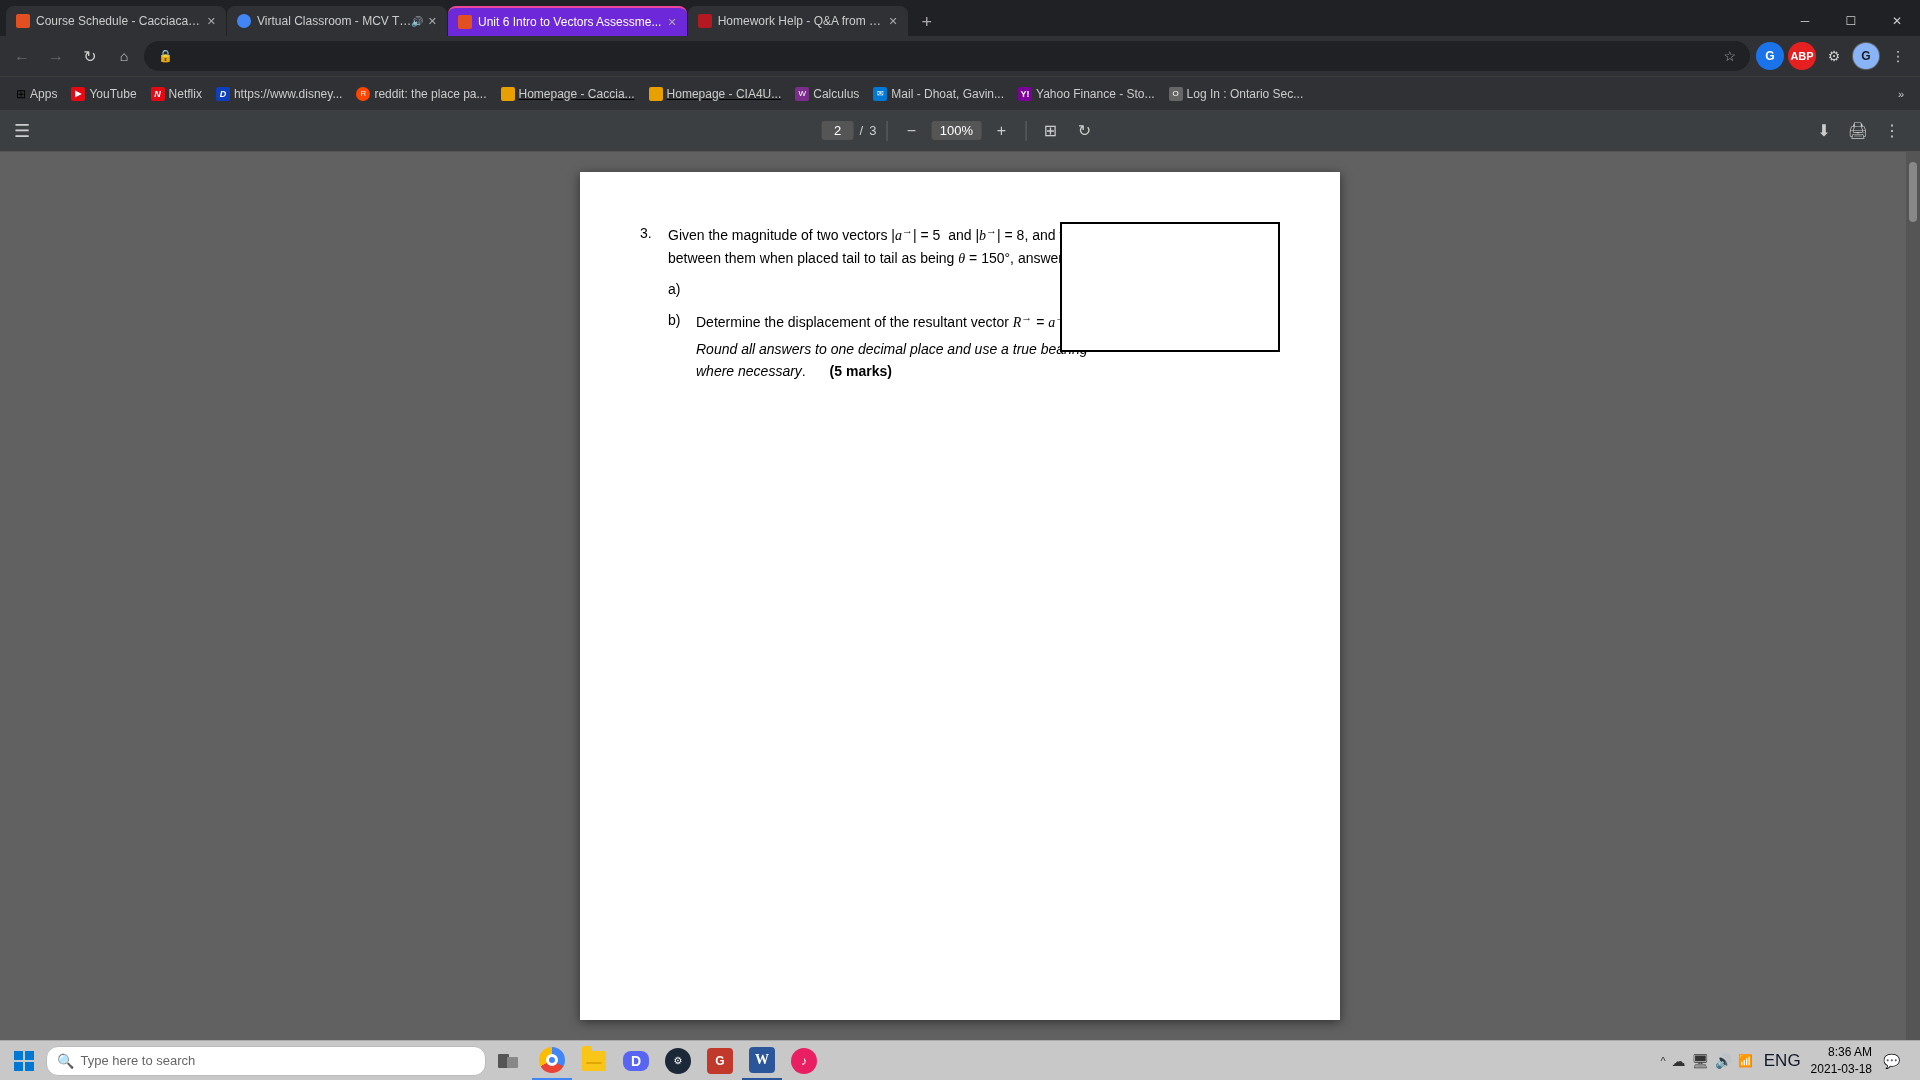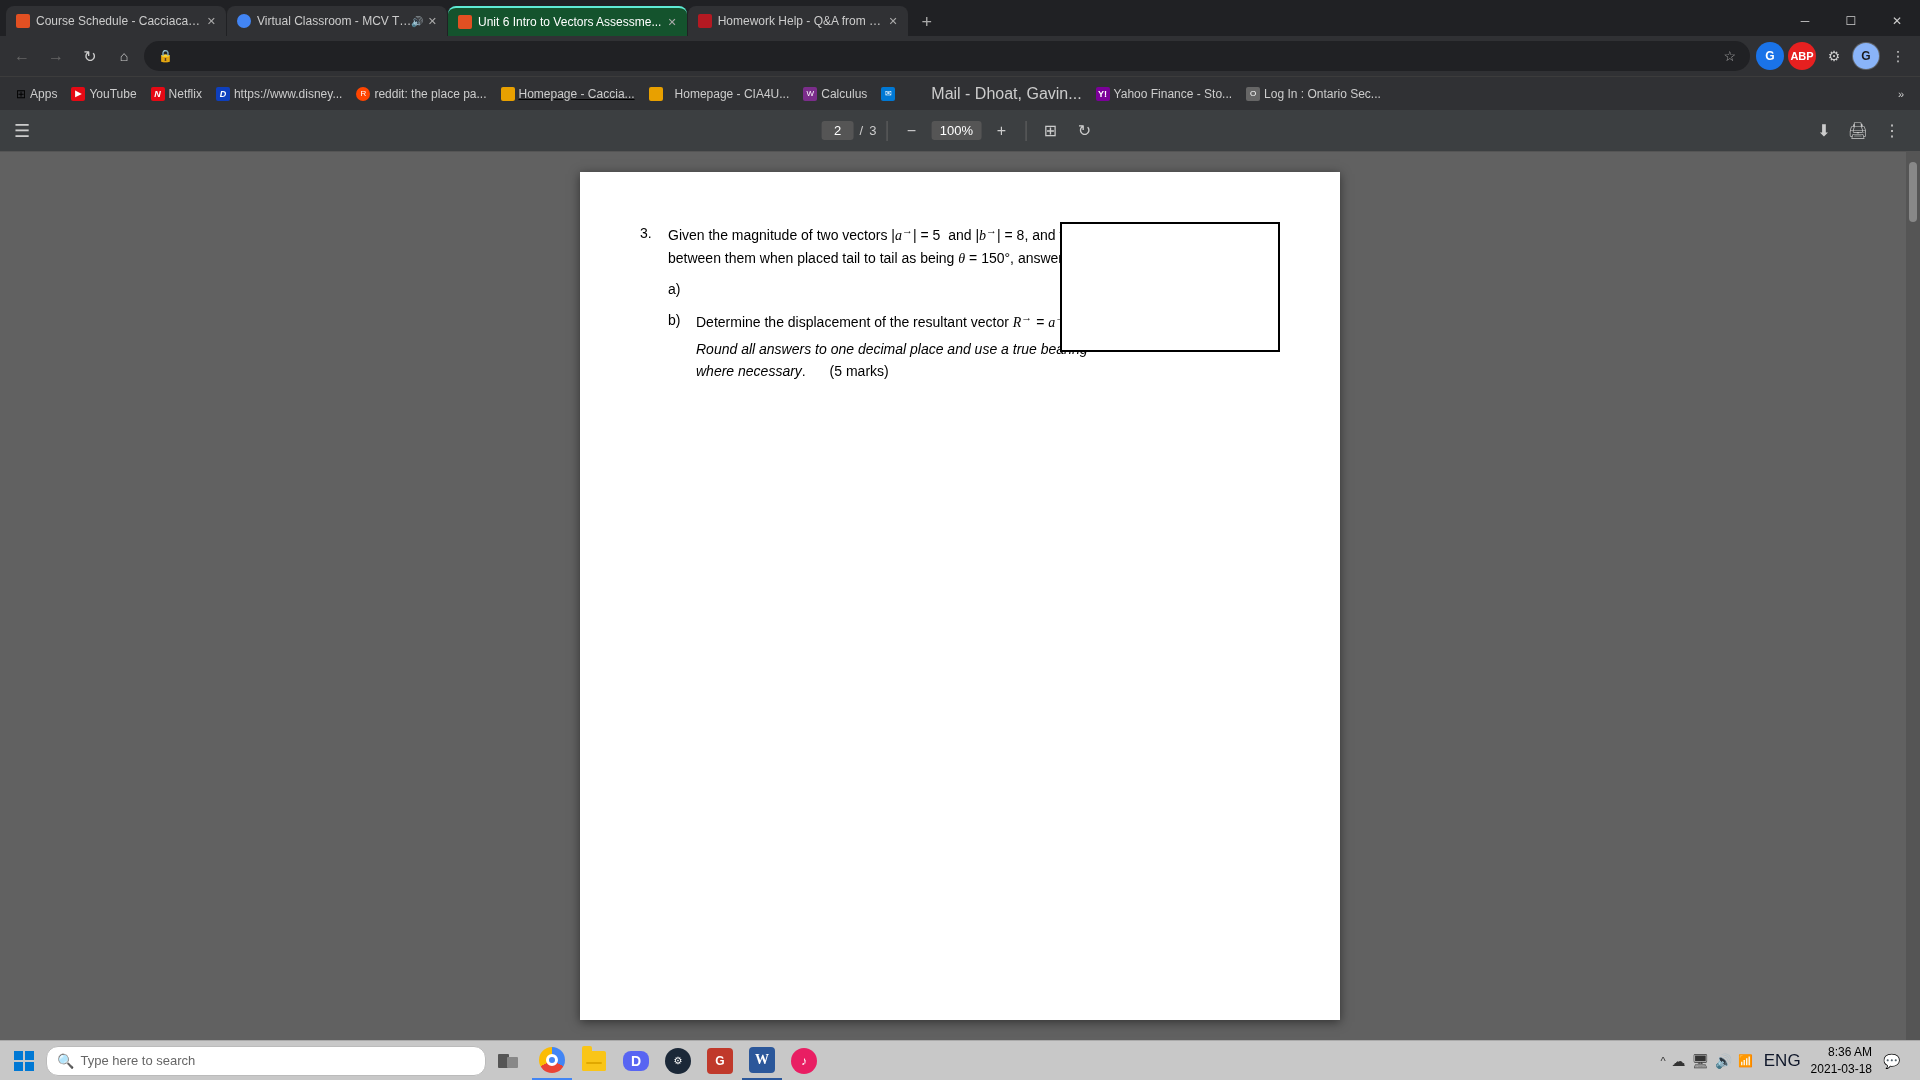--- a/index.html
+++ b/index.html
@@ -18,21 +18,21 @@
       <span style="margin-left:6px;color:#aaa;font-size:11px;">✕</span>
     </div>
 
     <div style="display:flex;align-items:center;height:30px;padding:0 10px;border-radius:8px 8px 0 0;background:#303134;min-width:180px;max-width:220px;margin-right:1px;cursor:pointer;">
       <div style="width:14px;height:14px;background:#4285f4;border-radius:50%;margin-right:6px;flex-shrink:0;"></div>
       <span style="flex:1;overflow:hidden;text-overflow:ellipsis;white-space:nowrap;font-size:12px;color:#ccc;">Virtual Classroom - MCV Th...</span>
       <span style="color:#aaa;font-size:10px;margin-right:4px;">🔊</span>
       <span style="color:#aaa;font-size:11px;">✕</span>
     </div>
 
-    <div style="display:flex;align-items:center;height:30px;padding:0 10px;border-radius:8px 8px 0 0;background:#14532d;min-width:200px;max-width:240px;margin-right:1px;cursor:pointer;border-top:2px solid #5eead4;">
+    <div style="display:flex;align-items:center;height:30px;padding:0 10px;border-radius:8px 8px 0 0;background:#6d28d9;min-width:200px;max-width:240px;margin-right:1px;cursor:pointer;border-top:2px solid #ec4899;">
       <div style="width:14px;height:14px;background:#e25022;border-radius:2px;margin-right:6px;flex-shrink:0;"></div>
       <span style="flex:1;overflow:hidden;text-overflow:ellipsis;white-space:nowrap;font-size:12px;color:#fff;">Unit 6 Intro to Vectors Assessme...</span>
       <span style="margin-left:6px;color:#aaa;font-size:11px;">✕</span>
     </div>
 
     <div style="display:flex;align-items:center;height:30px;padding:0 10px;border-radius:8px 8px 0 0;background:#303134;min-width:180px;max-width:220px;margin-right:1px;cursor:pointer;">
       <div style="width:14px;height:14px;background:#b41922;border-radius:2px;margin-right:6px;flex-shrink:0;"></div>
       <span style="flex:1;overflow:hidden;text-overflow:ellipsis;white-space:nowrap;font-size:12px;color:#ccc;">Homework Help - Q&amp;A from On...</span>
       <span style="margin-left:6px;color:#aaa;font-size:11px;">✕</span>
     </div>
@@ -101,37 +101,37 @@
           <span style="color:#fff;font-size:8px;">R</span>
         </div>
       <span style="color:#ccc;font-size:12px;">reddit: the place pa...</span>
     </div>
 
     <div style="display:flex;align-items:center;gap:4px;padding:4px 6px;border-radius:4px;cursor:pointer;text-decoration:underline;">
       <div style="width:14px;height:14px;background:#e8a000;border-radius:2px;"></div>
       <span style="color:#ccc;font-size:12px;">Homepage - Caccia...</span>
     </div>
 
-    <div style="display:flex;align-items:center;gap:12px;padding:4px 6px;border-radius:4px;cursor:pointer;">
+    <div style="display:flex;align-items:center;gap:4px;padding:4px 6px;border-radius:4px;cursor:pointer;text-decoration:underline;">
       <div style="width:14px;height:14px;background:#e8a000;border-radius:2px;"></div>
       <span style="color:#ccc;font-size:12px;">Homepage - CIA4U...</span>
     </div>
 
     <div style="display:flex;align-items:center;gap:4px;padding:4px 6px;border-radius:4px;cursor:pointer;">
       <div style="width:14px;height:14px;background:#7b2d8b;border-radius:2px;display:flex;align-items:center;justify-content:center;">
           <span style="color:#fff;font-size:8px;">W</span>
         </div>
       <span style="color:#ccc;font-size:12px;">Calculus</span>
     </div>
 
     <div style="display:flex;align-items:center;gap:4px;padding:4px 6px;border-radius:4px;cursor:pointer;">
       <div style="width:14px;height:14px;background:#0078d4;border-radius:2px;display:flex;align-items:center;justify-content:center;">
           <span style="color:#fff;font-size:8px;">✉</span>
         </div>
-      <span style="color:#ccc;font-size:16px;margin-left:32px;">Mail - Dhoat, Gavin...</span>
+      <span style="color:#ccc;font-size:12px;">Mail - Dhoat, Gavin...</span>
     </div>
 
     <div style="display:flex;align-items:center;gap:4px;padding:4px 6px;border-radius:4px;cursor:pointer;">
       <div style="width:14px;height:14px;background:#7b0099;border-radius:2px;display:flex;align-items:center;justify-content:center;">
           <span style="color:#fff;font-size:9px;font-weight:bold;">Y!</span>
         </div>
       <span style="color:#ccc;font-size:12px;">Yahoo Finance - Sto...</span>
     </div>
 
     <div style="display:flex;align-items:center;gap:4px;padding:4px 6px;border-radius:4px;cursor:pointer;">
@@ -184,21 +184,21 @@
           <span style="font-size:14px;font-family:Arial,sans-serif;min-width:20px;">a)</span>
         </div>
 
         <div style="display:flex;gap:8px;margin:8px 0 8px 28px;">
           <span style="font-size:14px;font-family:Arial,sans-serif;min-width:20px;">b)</span>
           <div style="font-size:14px;font-family:Arial,sans-serif;max-width:420px;">
             <div>
               Determine the displacement of the resultant vector <span style="font-style:italic;font-family:'Times New Roman',serif;">R</span><span style="font-size:11px;vertical-align:super;font-family:'Times New Roman',serif;">→</span> = <span style="font-style:italic;font-family:'Times New Roman',serif;">a</span><span style="font-size:11px;vertical-align:super;font-family:'Times New Roman',serif;">→</span> + <span style="font-style:italic;font-family:'Times New Roman',serif;">b</span><span style="font-size:11px;vertical-align:super;font-family:'Times New Roman',serif;">→</span> .
             </div>
             <div style="font-style:italic;margin-top:4px;">
-              Round all answers to one decimal place and use a true bearing where necessary<span style="font-style:normal;">. <span style="font-weight:normal;padding-left:20px;">(5 marks)</span></span>
+              Round all answers to one decimal place and use a true bearing where necessary<span style="font-style:normal;">. <span style="font-weight:bold;padding-left:20px;">(5 marks)</span></span>
             </div>
           </div>
         </div>
 
         <div style="position:absolute;right:0;top:0;width:220px;height:130px;border:2px solid #000;background:#fff;"></div>
 
       </div>
     </div>
 
     <div style="position:absolute;right:0;top:0;width:14px;height:100%;background:#555;">

